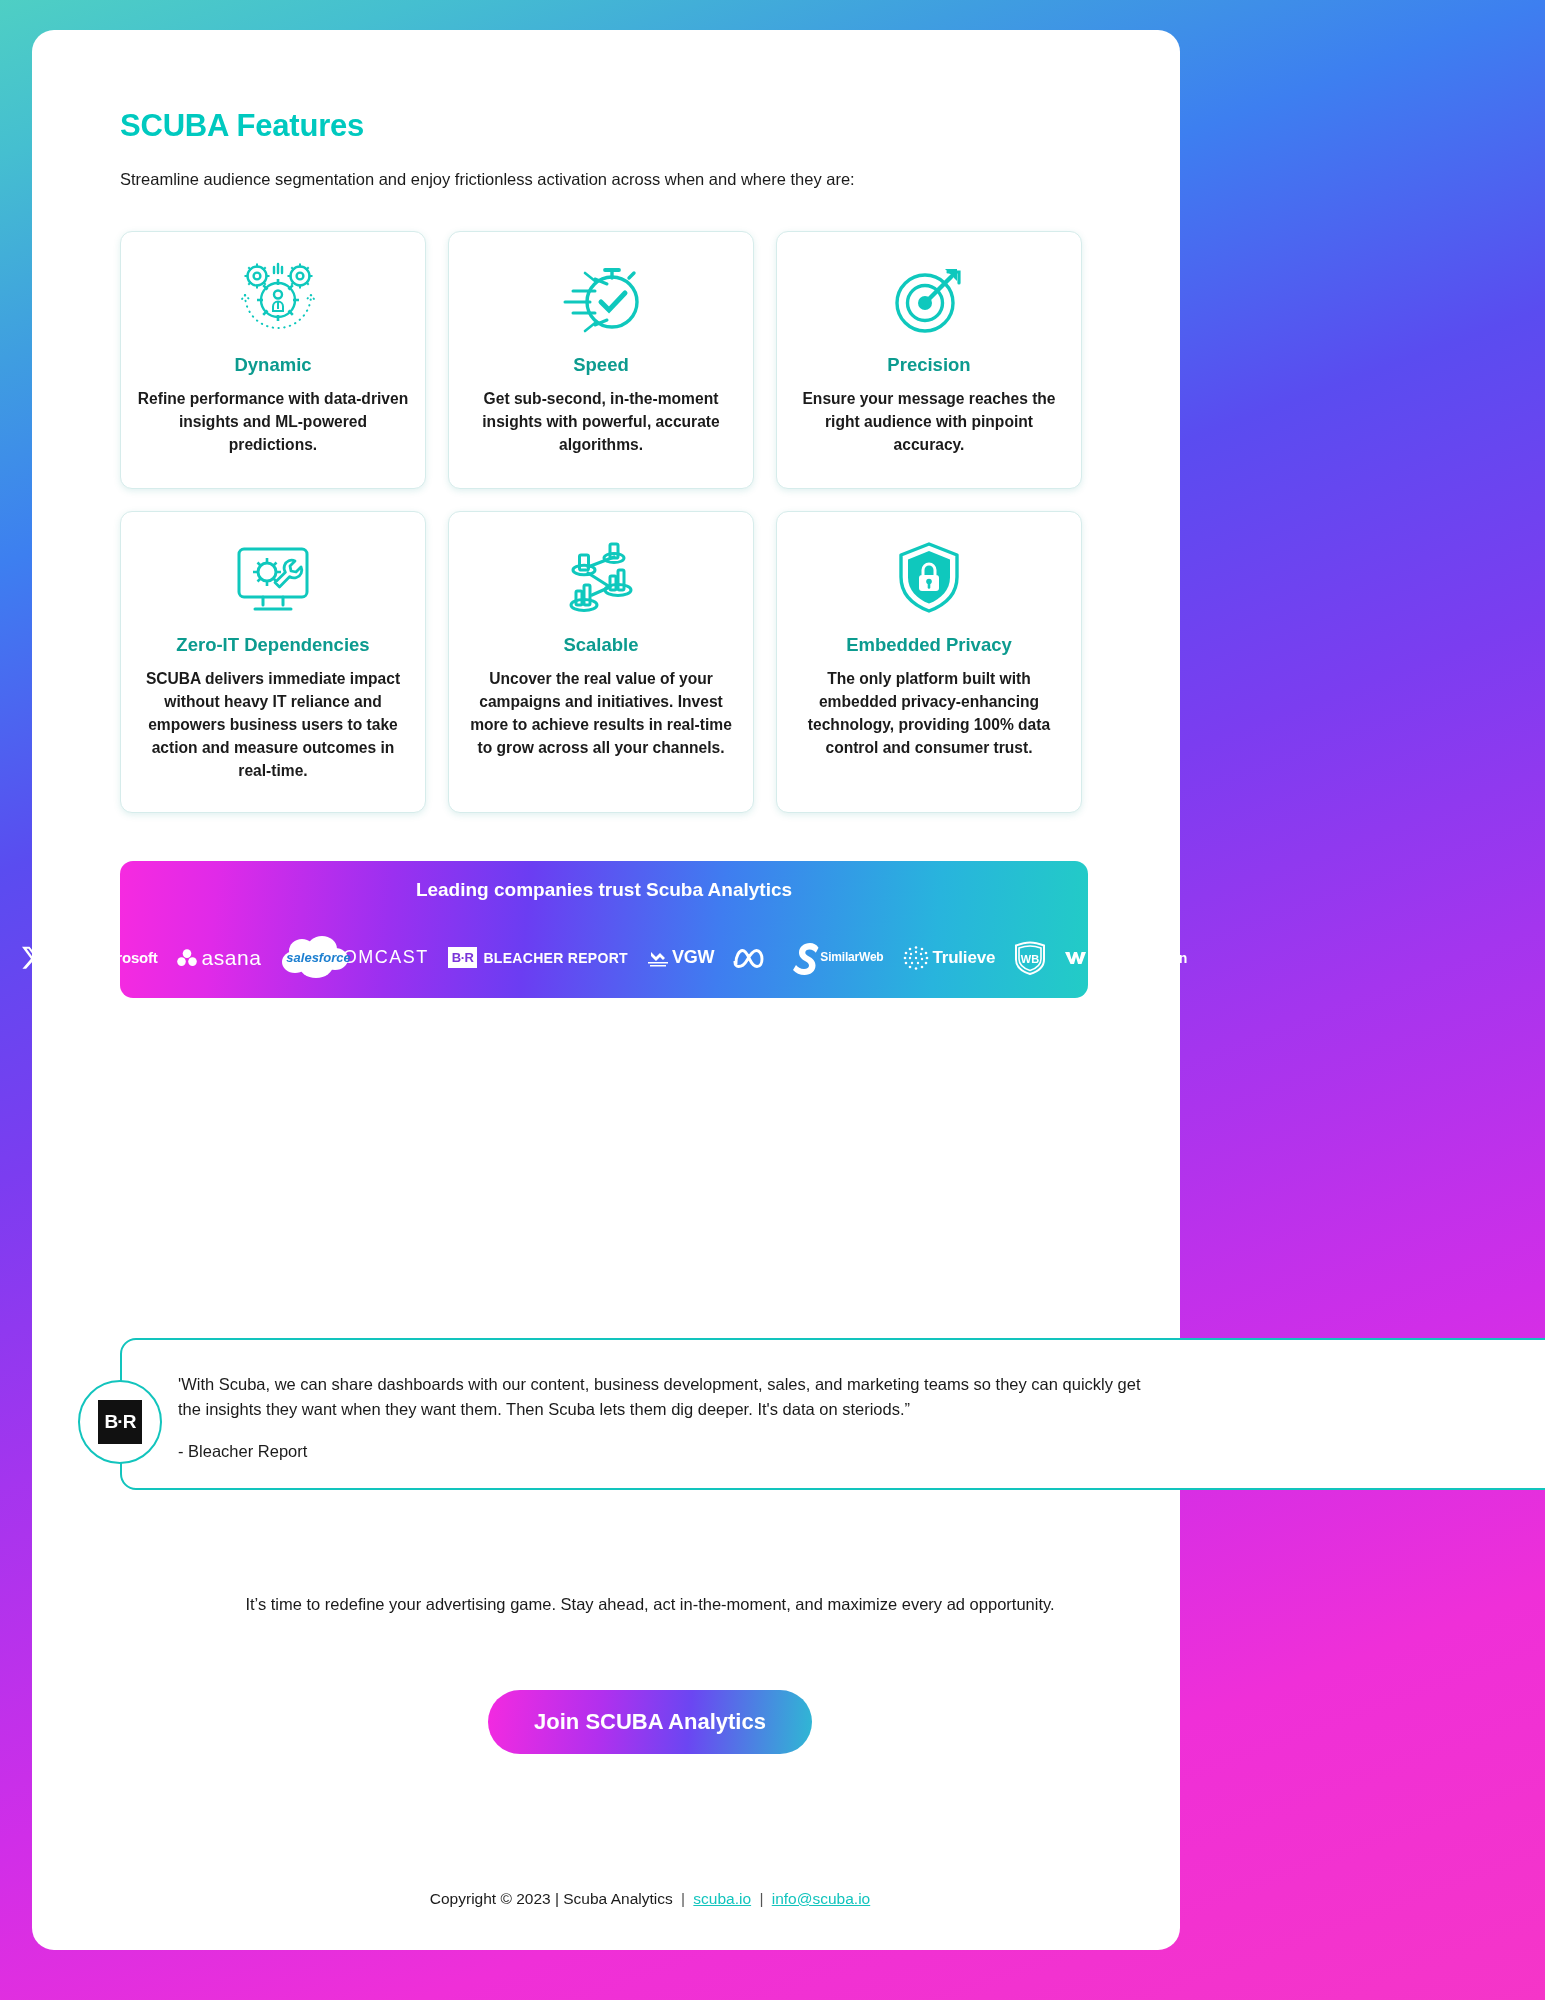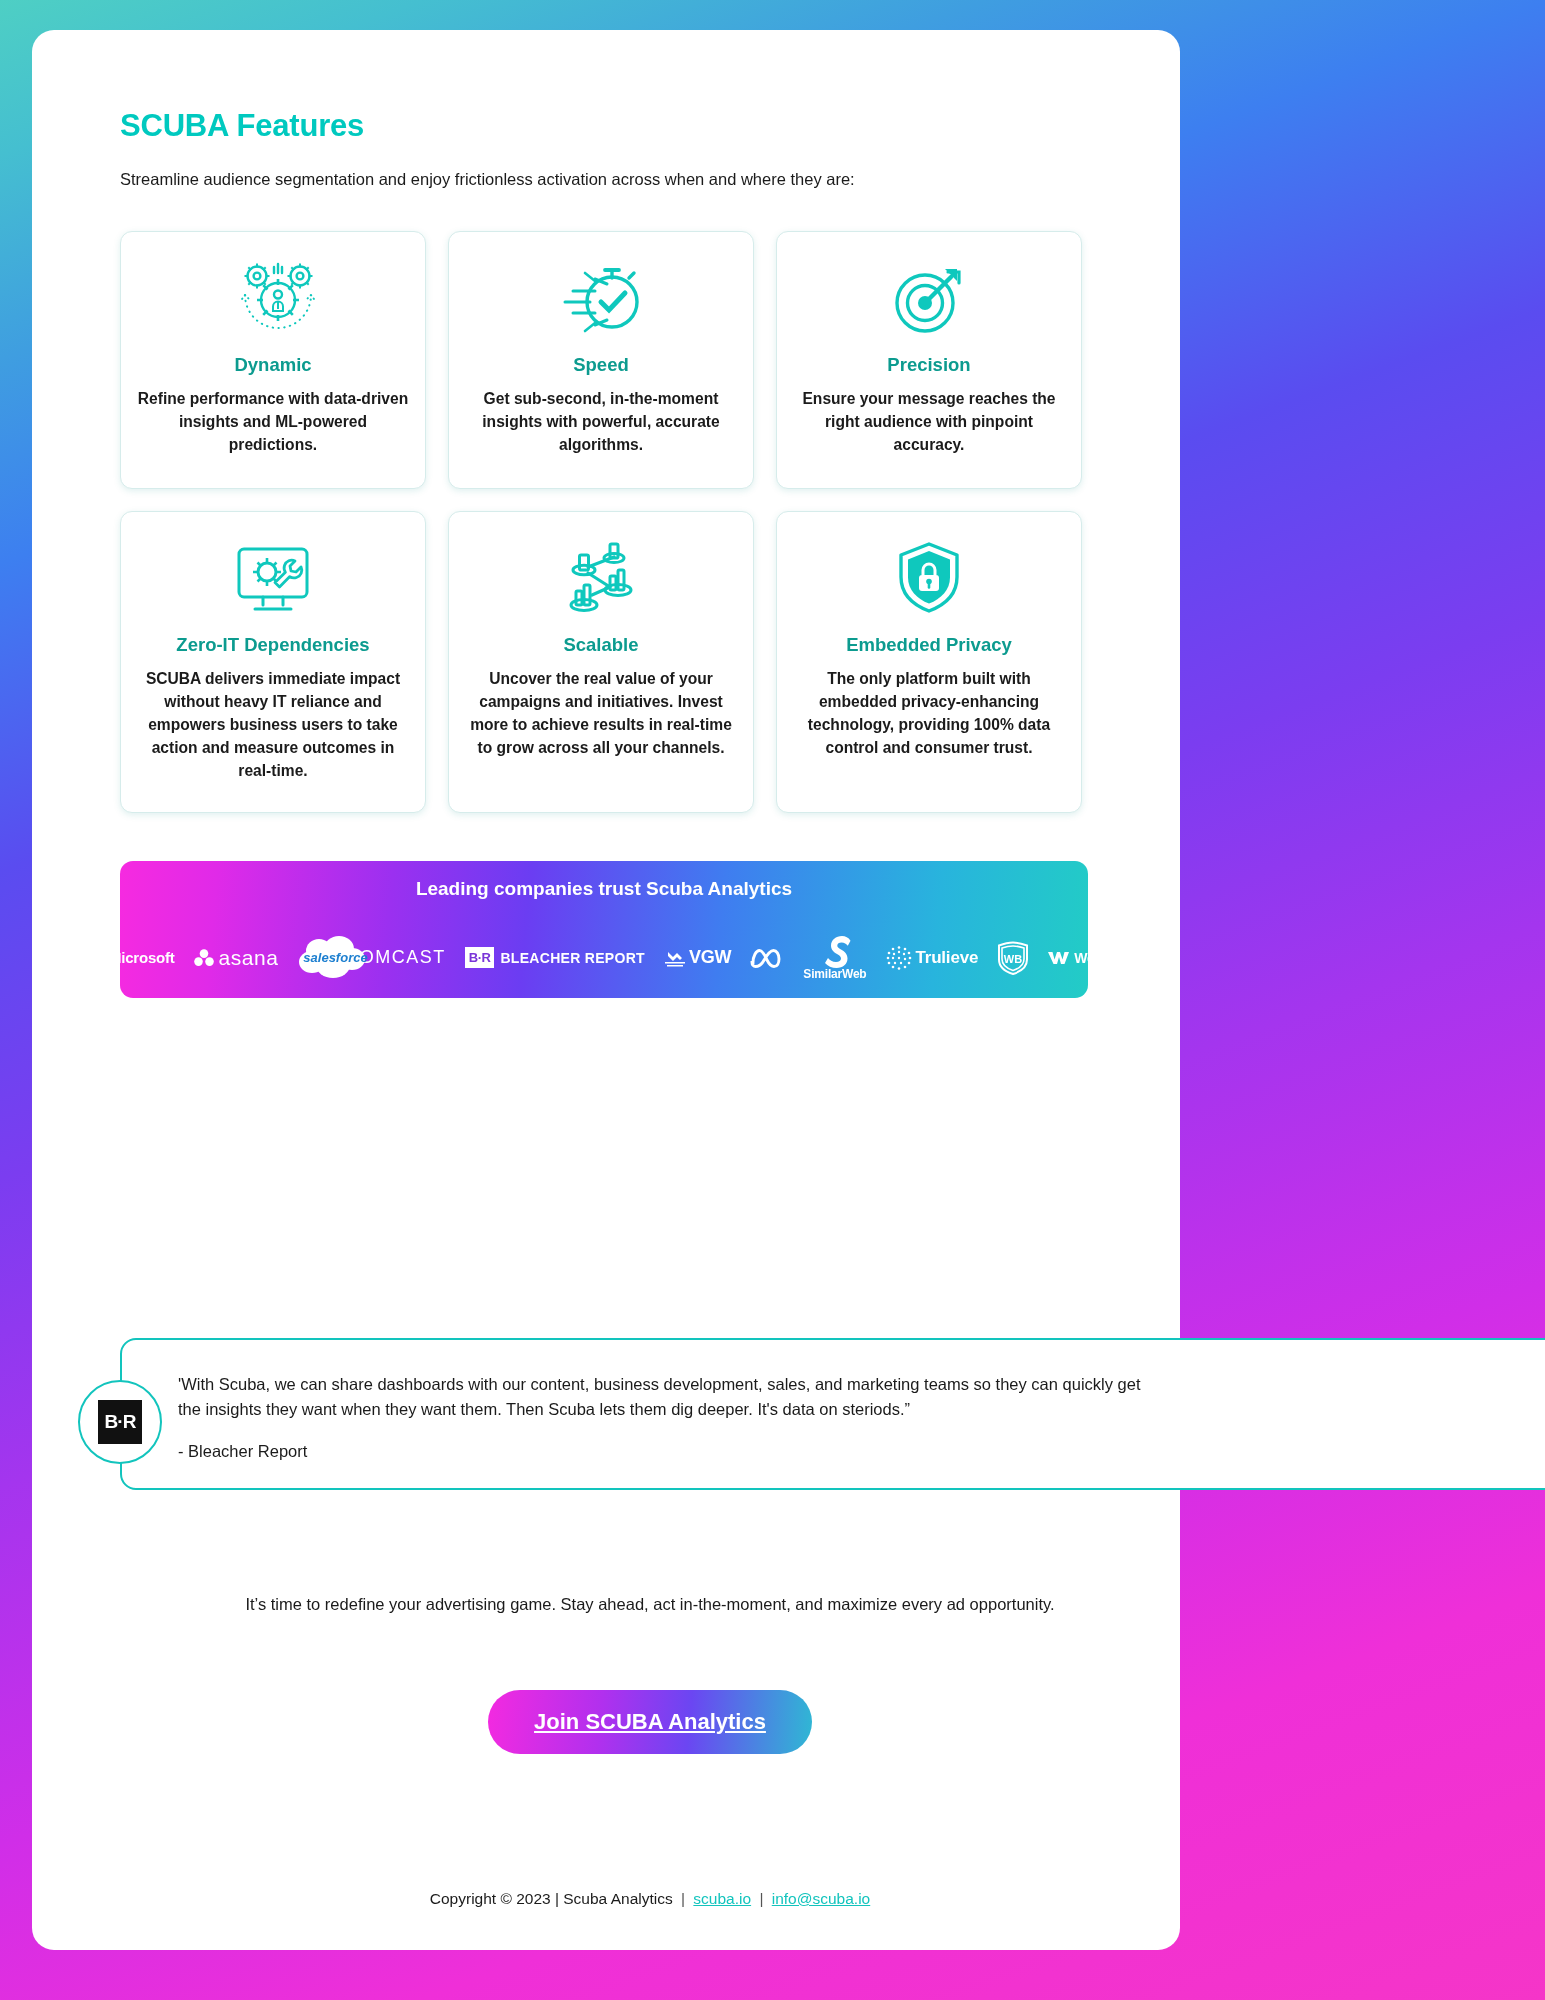--- a/index.html
+++ b/index.html
@@ -237,21 +237,20 @@
     display: inline-block;
     padding: 19px 46px;
     border-radius: 40px;
     border: none;
     cursor: pointer;
     background: linear-gradient(95deg, #f32ae0 0%, #b130ee 35%, #6b46f2 62%, #2fb8d4 100%);
     color: #fff;
     font-size: 22px;
     font-weight: bold;
     font-family: "Liberation Sans", sans-serif;
-    text-decoration: underline;
   }
 
   .footer {
     position: absolute;
     left: 88px;
     top: 1860px;
     width: 1060px;
     text-align: center;
     font-size: 15.5px;
     color: #1b1b1b;
@@ -448,21 +447,21 @@
           </svg>
           <span class="logo-text" style="font-size:18px">VGW</span>
         </div>
 
         <div class="logo">
           <svg width="34" height="22" viewBox="0 0 34 22" fill="none" stroke="#fff" stroke-width="2.9">
             <path d="M3 15.5c0-6 3-12 6.5-12S15 9 17 13s4.5 6.5 7 6.5c3.2 0 5-3.2 5-7.5 0-5-2.5-8.5-5.5-8.5-4 0-7.5 6-10 10.5S8.5 19.5 5.5 19.5C3.5 19.5 2 17.8 2 15.5z"></path>
           </svg>
         </div>
 
-        <div class="logo" style="flex-direction:column">
+        <div class="logo" style="flex-direction:row">
           <svg width="34" height="34" viewBox="0 0 34 34" fill="#fff">
             <path d="M24 2c-6 0-11 4-11 9.5 0 4 2.5 6.5 6 8.5 2.5 1.5 4 2.5 4 4.5 0 2-2 3.5-5 3.5-3.5 0-6.5-2-8-4l-3 5c2.5 3 7 5 11.5 5 6.5 0 11-4 11-9.5 0-4.5-3-7-6.5-9-2.5-1.4-3.7-2.3-3.7-4 0-1.7 1.7-3 4.2-3 2.8 0 5 1.5 6.3 3.2l2.7-5C30.5 3.5 27.5 2 24 2z"></path>
           </svg>
           <span class="logo-text" style="font-size:12px;margin-top:-1px">SimilarWeb</span>
         </div>
 
         <div class="logo">
           <svg width="26" height="26" viewBox="0 0 26 26" style="margin-right:4px">
             <g fill="#fff">
               <circle cx="13" cy="2.5" r="1.3"></circle>

